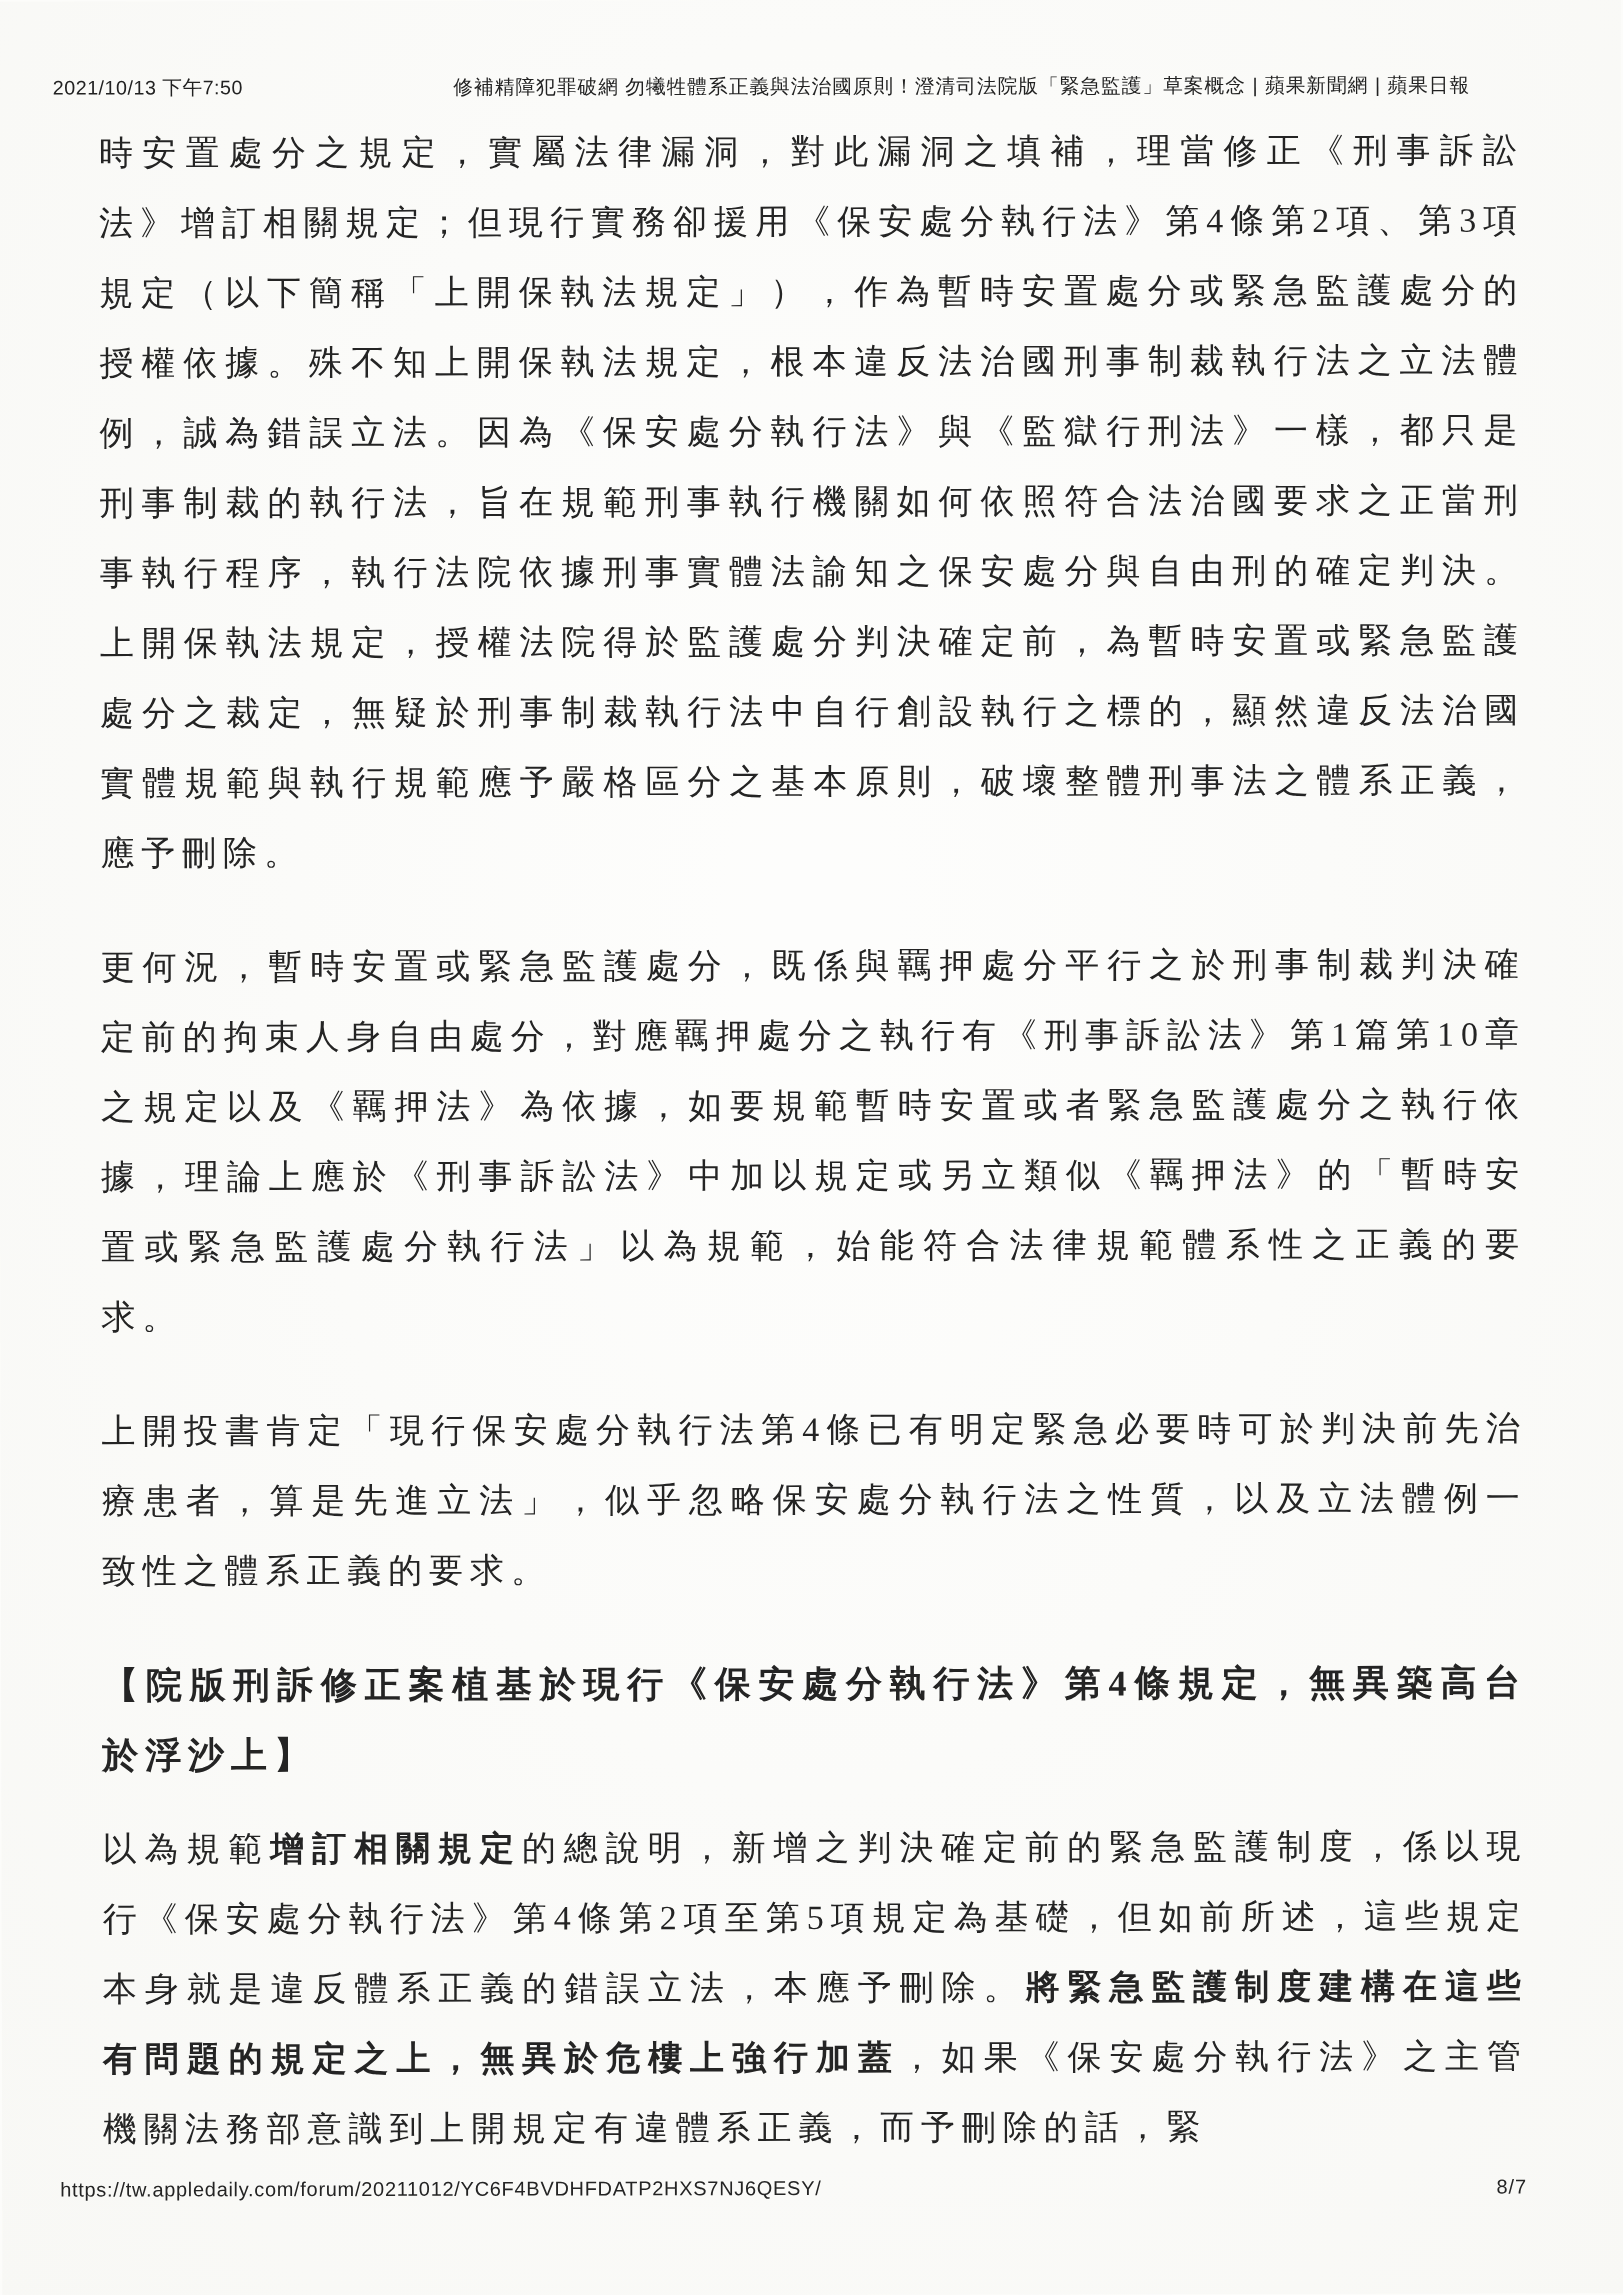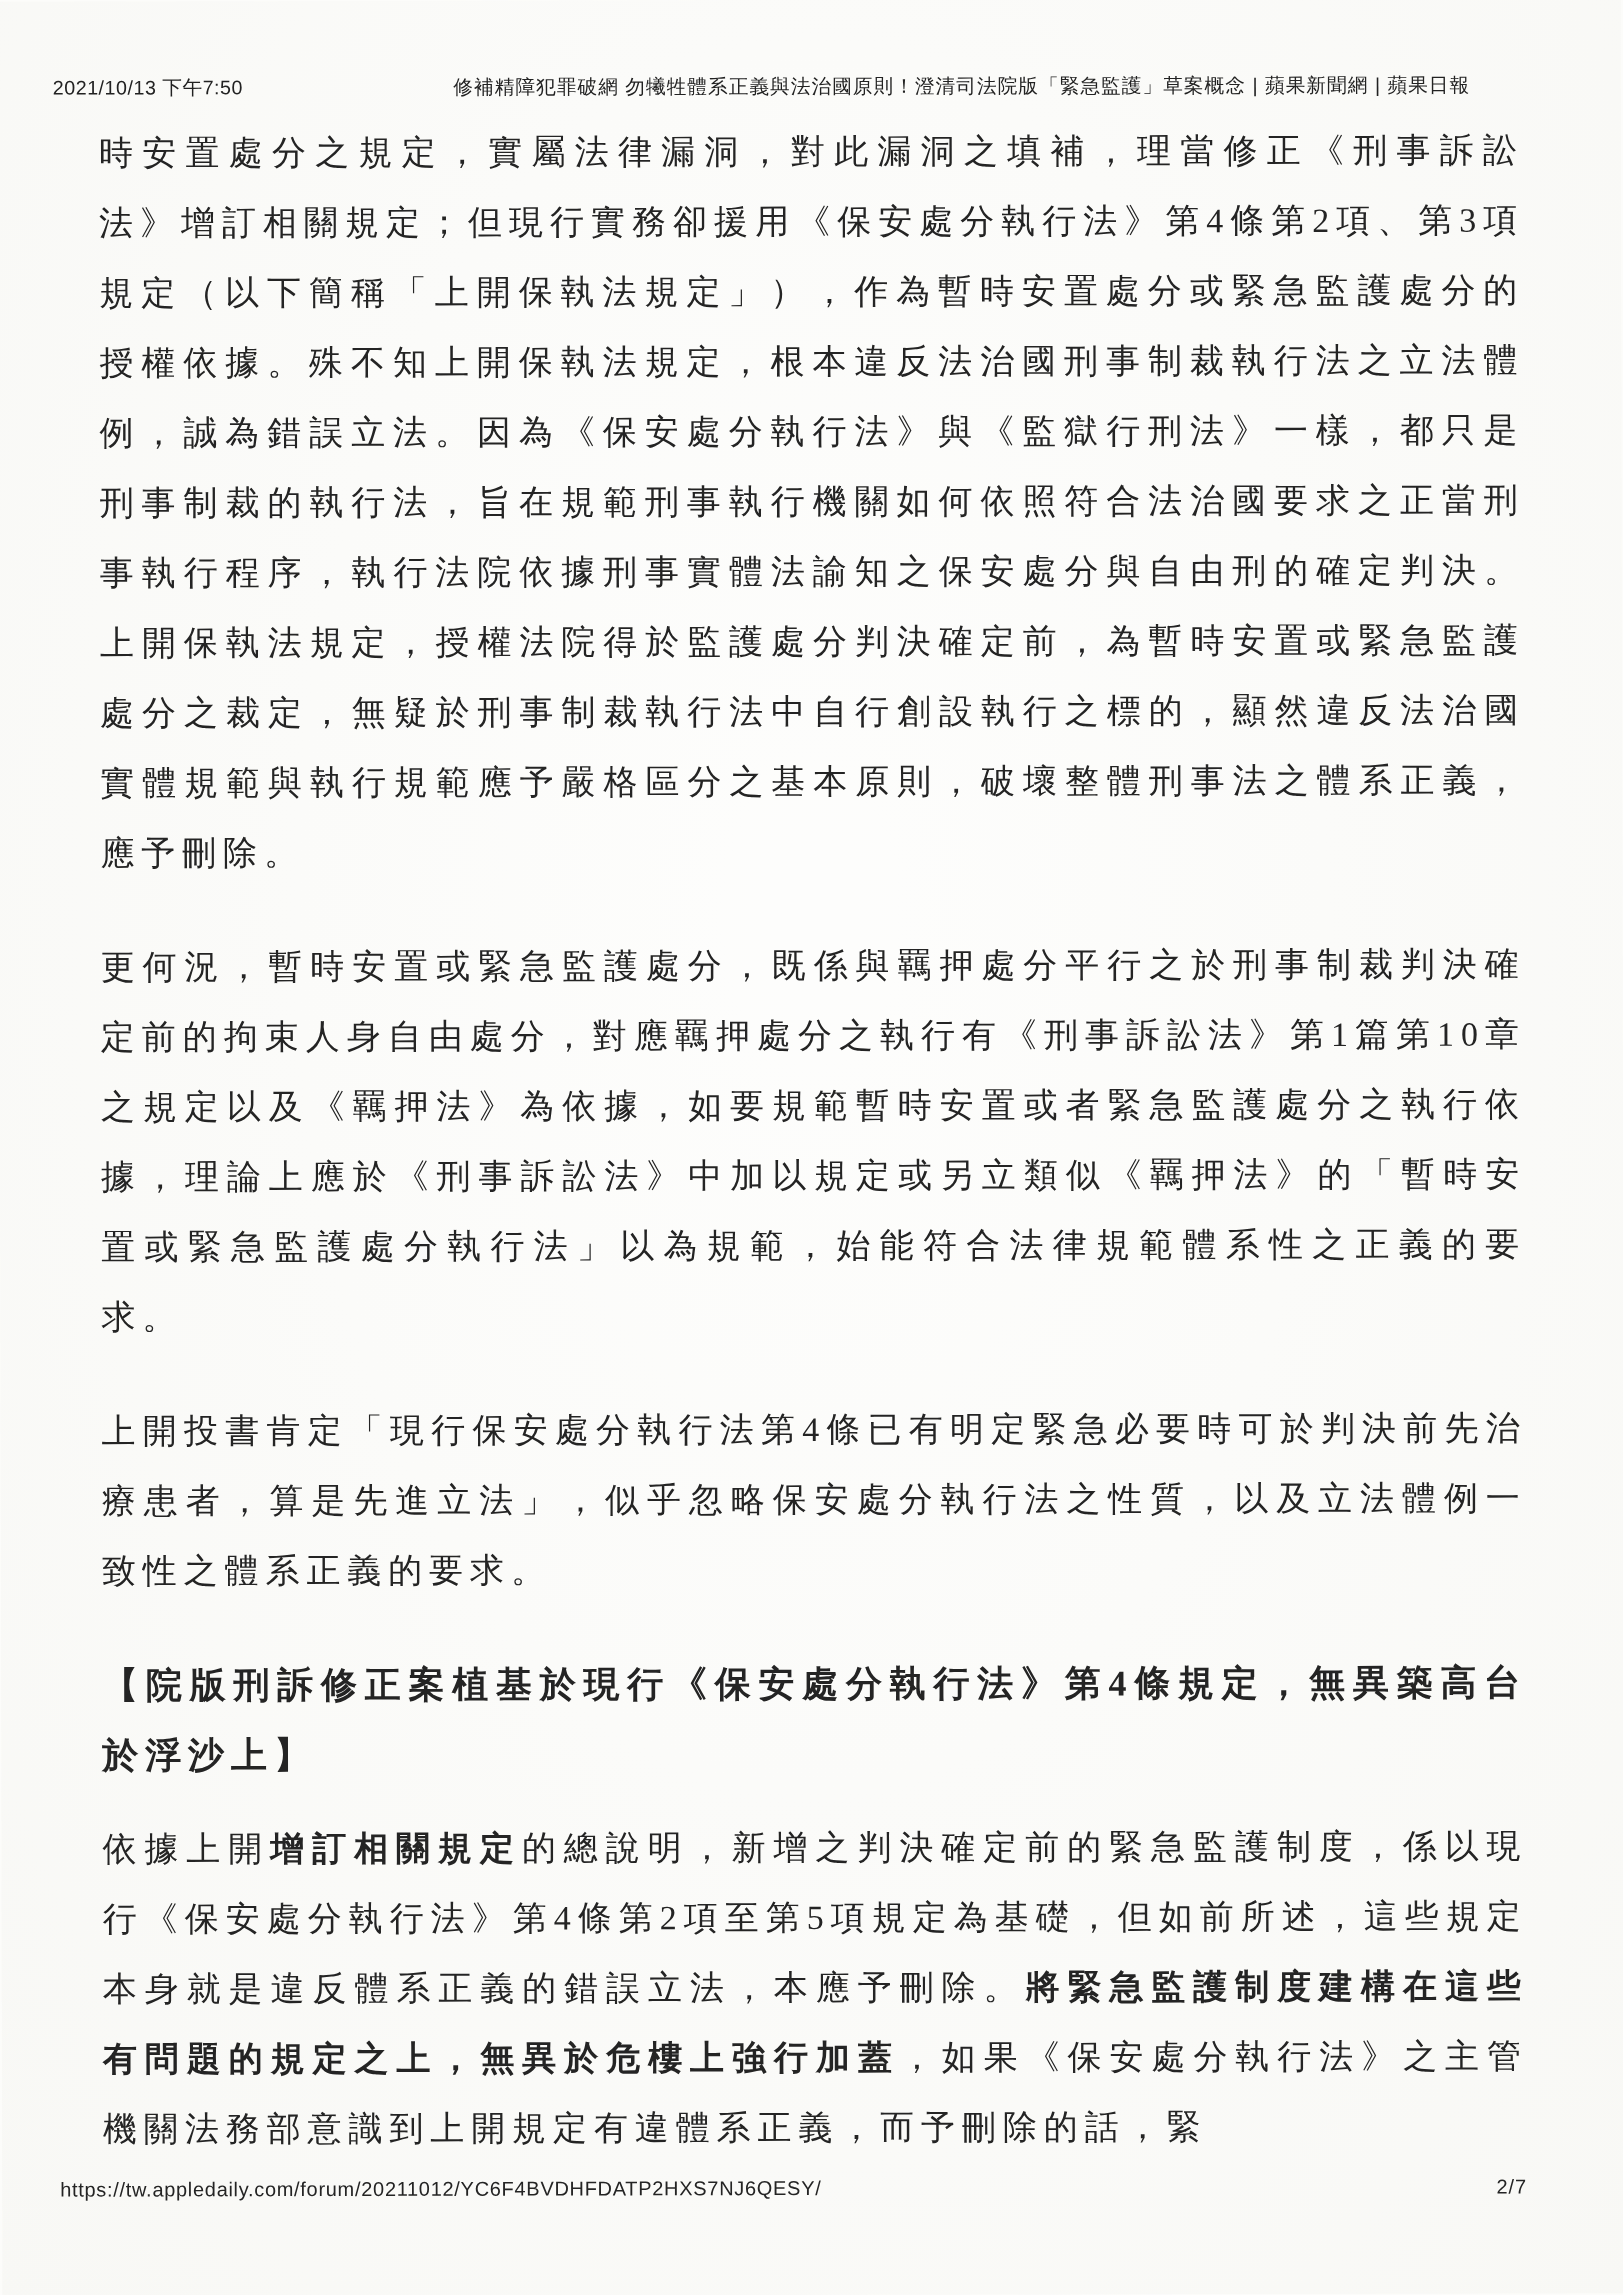--- a/index.html
+++ b/index.html
@@ -98,22 +98,22 @@
   <div class="print-header">
     <span class="timestamp">2021/10/13 下午7:50</span>
     <span class="doc-title">修補精障犯罪破網 勿犧牲體系正義與法治國原則！澄清司法院版「緊急監護」草案概念 | 蘋果新聞網 | 蘋果日報</span>
   </div>
 
   <main class="article">
       <p><span class="seg">時安置處分之規定，實屬法律漏洞，對此漏洞之填補，理當修正《刑事訴訟法》增訂相關規定；但現行實務卻援用《保安處分執行法》第4條第2項、第3項規定（以下簡稱「上開保執法規定」），作為暫時安置處分或緊急監護處分的授權依據。殊不知上開保執法規定，根本違反法治國刑事制裁執行法之立法體例，誠為錯誤立法。因為《保安處分執行法》與《監獄行刑法》一樣，都只是刑事制裁的執行法，旨在規範刑事執行機關如何依照符合法治國要求之正當刑事執行程序，執行法院依據刑事實體法諭知之保安處分與自由刑的確定判決。上開保執法規定，授權法院得於監護處分判決確定前，為暫時安置或緊急監護處分之裁定，無疑於刑事制裁執行法中自行創設執行之標的，顯然違反法治國實體規範與執行規範應予嚴格區分之基本原則，破壞整體刑事法之體系正義，應予刪除。</span></p>
       <p><span class="seg">更何況，暫時安置或緊急監護處分，既係與羈押處分平行之於刑事制裁判決確定前的拘束人身自由處分，對應羈押處分之執行有《刑事訴訟法》第1篇第10章之規定以及《羈押法》為依據，如要規範暫時安置或者緊急監護處分之執行依據，理論上應於《刑事訴訟法》中加以規定或另立類似《羈押法》的「暫時安置或緊急監護處分執行法」以為規範，始能符合法律規範體系性之正義的要求。</span></p>
       <p><span class="seg">上開投書肯定「現行保安處分執行法第4條已有明定緊急必要時可於判決前先治療患者，算是先進立法」，似乎忽略保安處分執行法之性質，以及立法體例一致性之體系正義的要求。</span></p>
       <h2><span class="seg bold">【院版刑訴修正案植基於現行《保安處分執行法》第4條規定，無異築高台於浮沙上】</span></h2>
-      <p><span class="seg">依據上開</span><span class="seg bold">增訂相關規定</span><span class="seg">的總說明，新增之判決確定前的緊急監護制度，係以現行《保安處分執行法》第4條第2項至第5項規定為基礎，但如前所述，這些規定本身就是違反體系正義的錯誤立法，本應予刪除。</span><span class="seg bold">將緊急監護制度建構在這些有問題的規定之上，無異於危樓上強行加蓋</span><span class="seg">，如果《保安處分執行法》之主管機關法務部意識到上開規定有違體系正義，而予刪除的話，緊</span></p>
+      <p><span class="seg">以為規範</span><span class="seg bold">增訂相關規定</span><span class="seg">的總說明，新增之判決確定前的緊急監護制度，係以現行《保安處分執行法》第4條第2項至第5項規定為基礎，但如前所述，這些規定本身就是違反體系正義的錯誤立法，本應予刪除。</span><span class="seg bold">將緊急監護制度建構在這些有問題的規定之上，無異於危樓上強行加蓋</span><span class="seg">，如果《保安處分執行法》之主管機關法務部意識到上開規定有違體系正義，而予刪除的話，緊</span></p>
     </main>
 
   <div class="print-footer">
     <span class="url">https://tw.appledaily.com/forum/20211012/YC6F4BVDHFDATP2HXS7NJ6QESY/</span>
-    <span class="page-number">2/7</span>
+    <span class="page-number">8/7</span>
   </div>
 
 </div>
 
 
 </body></html>

